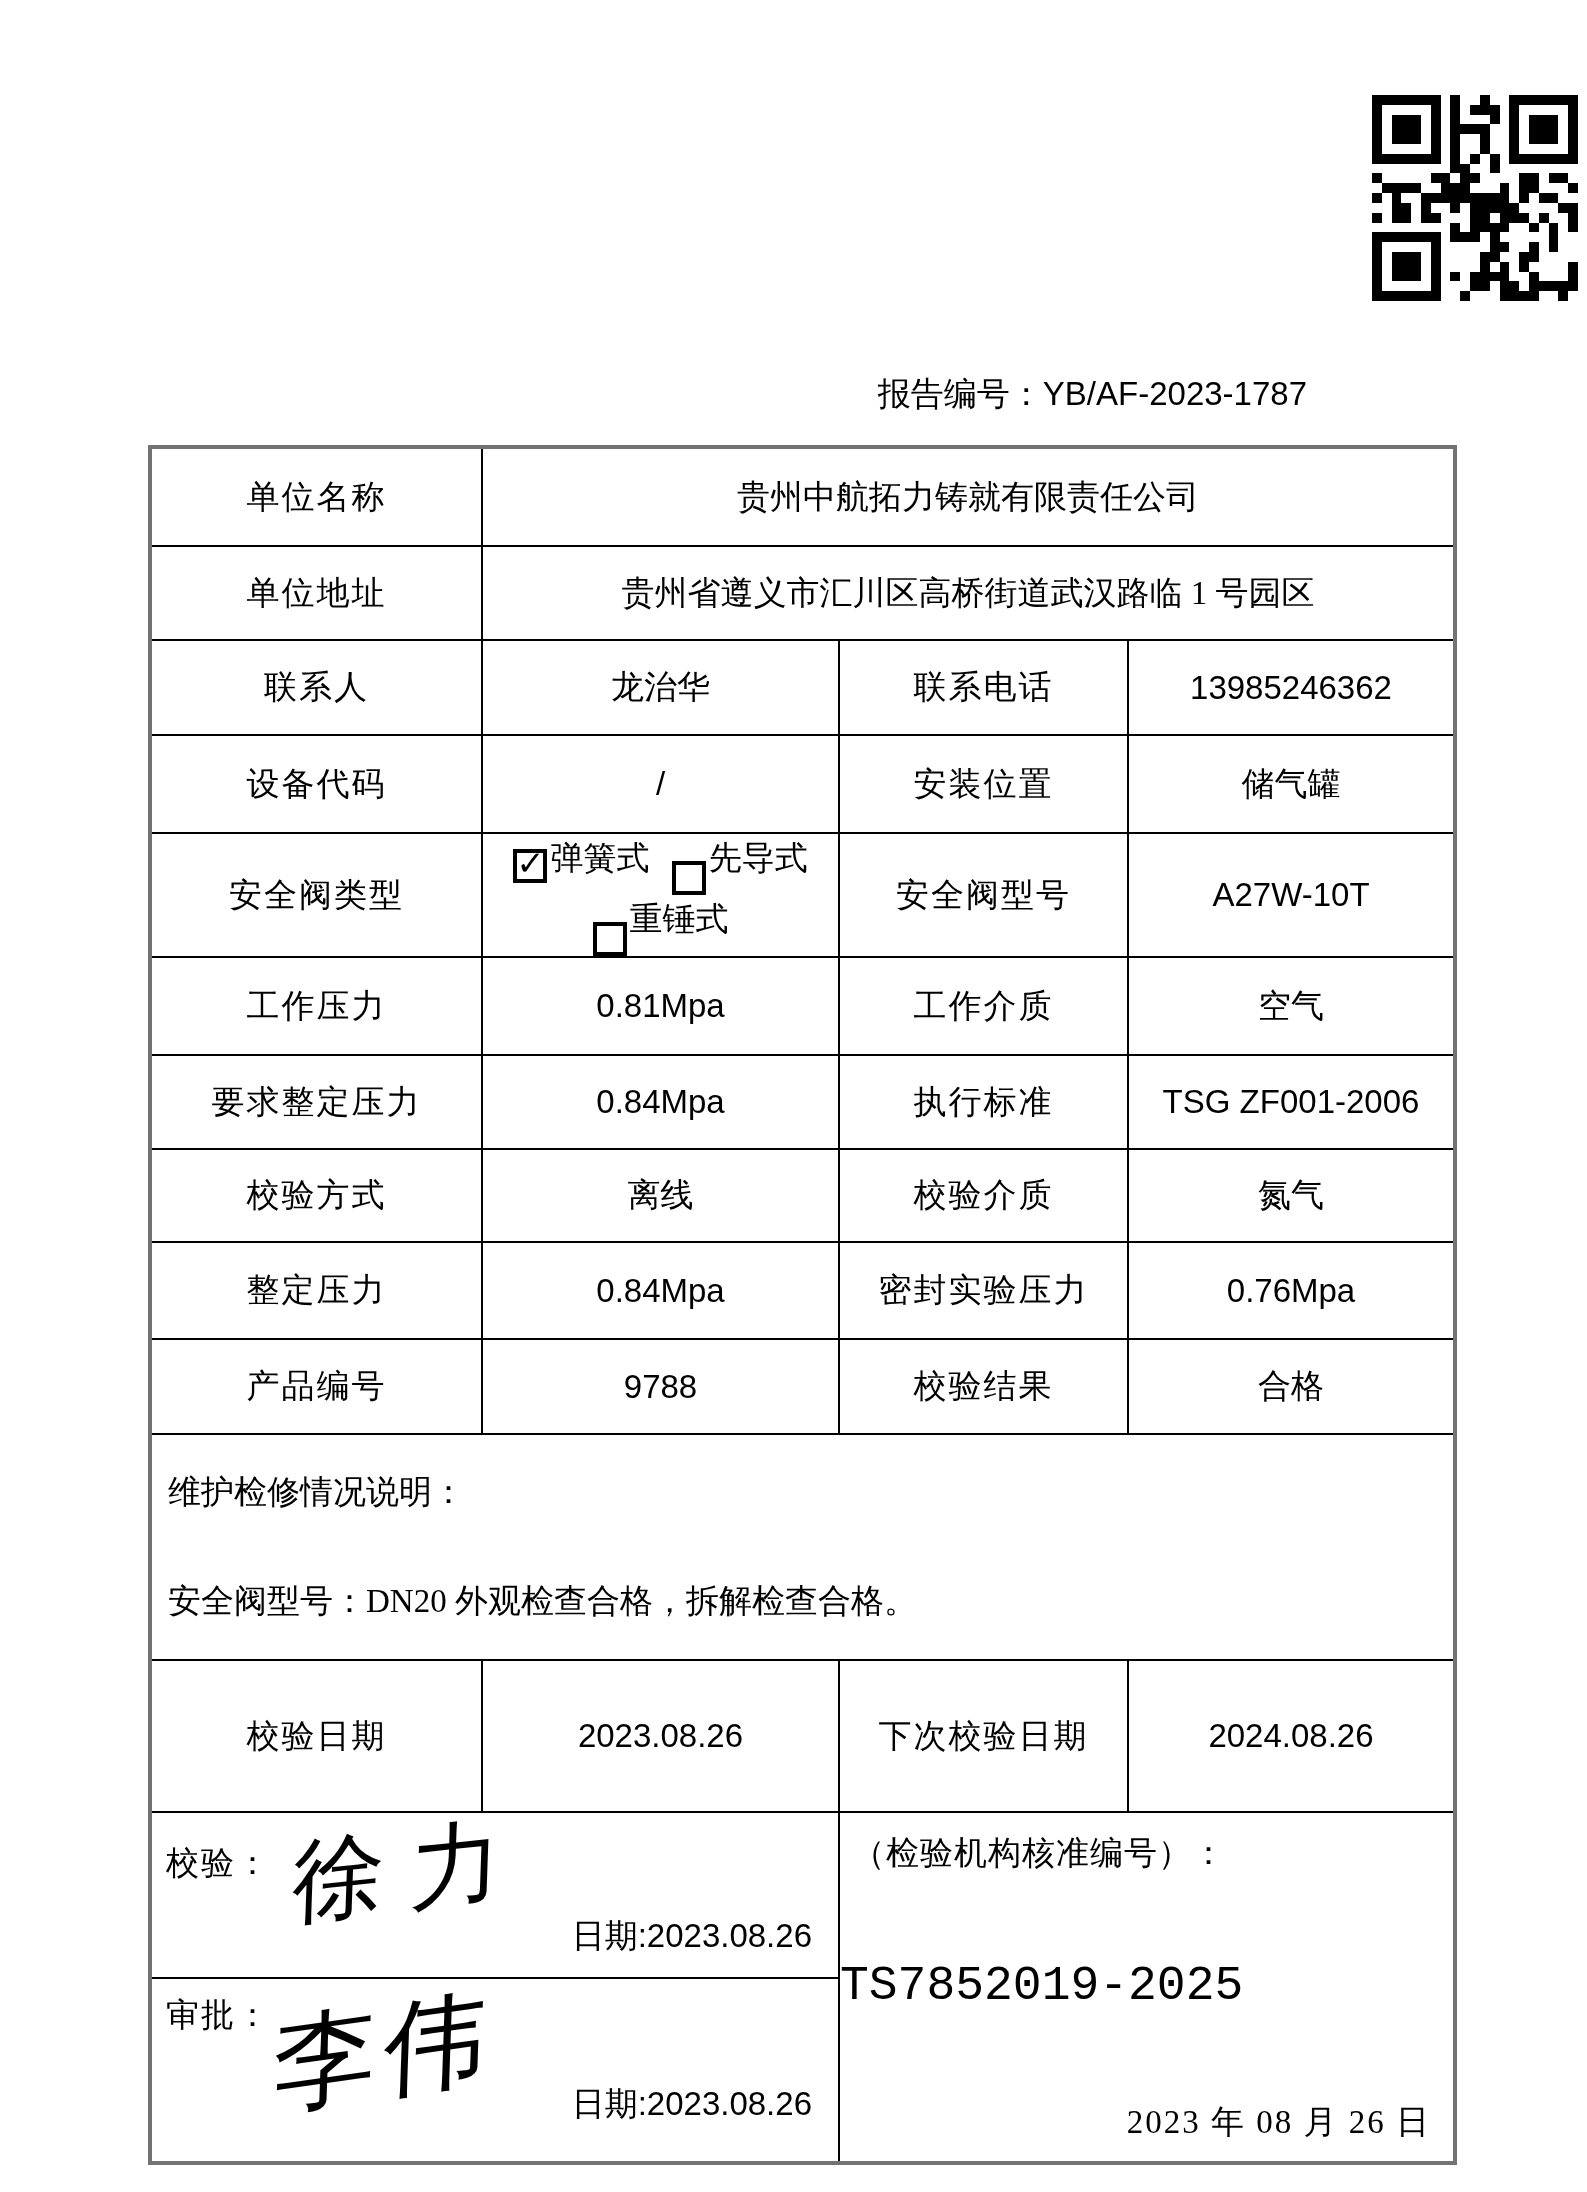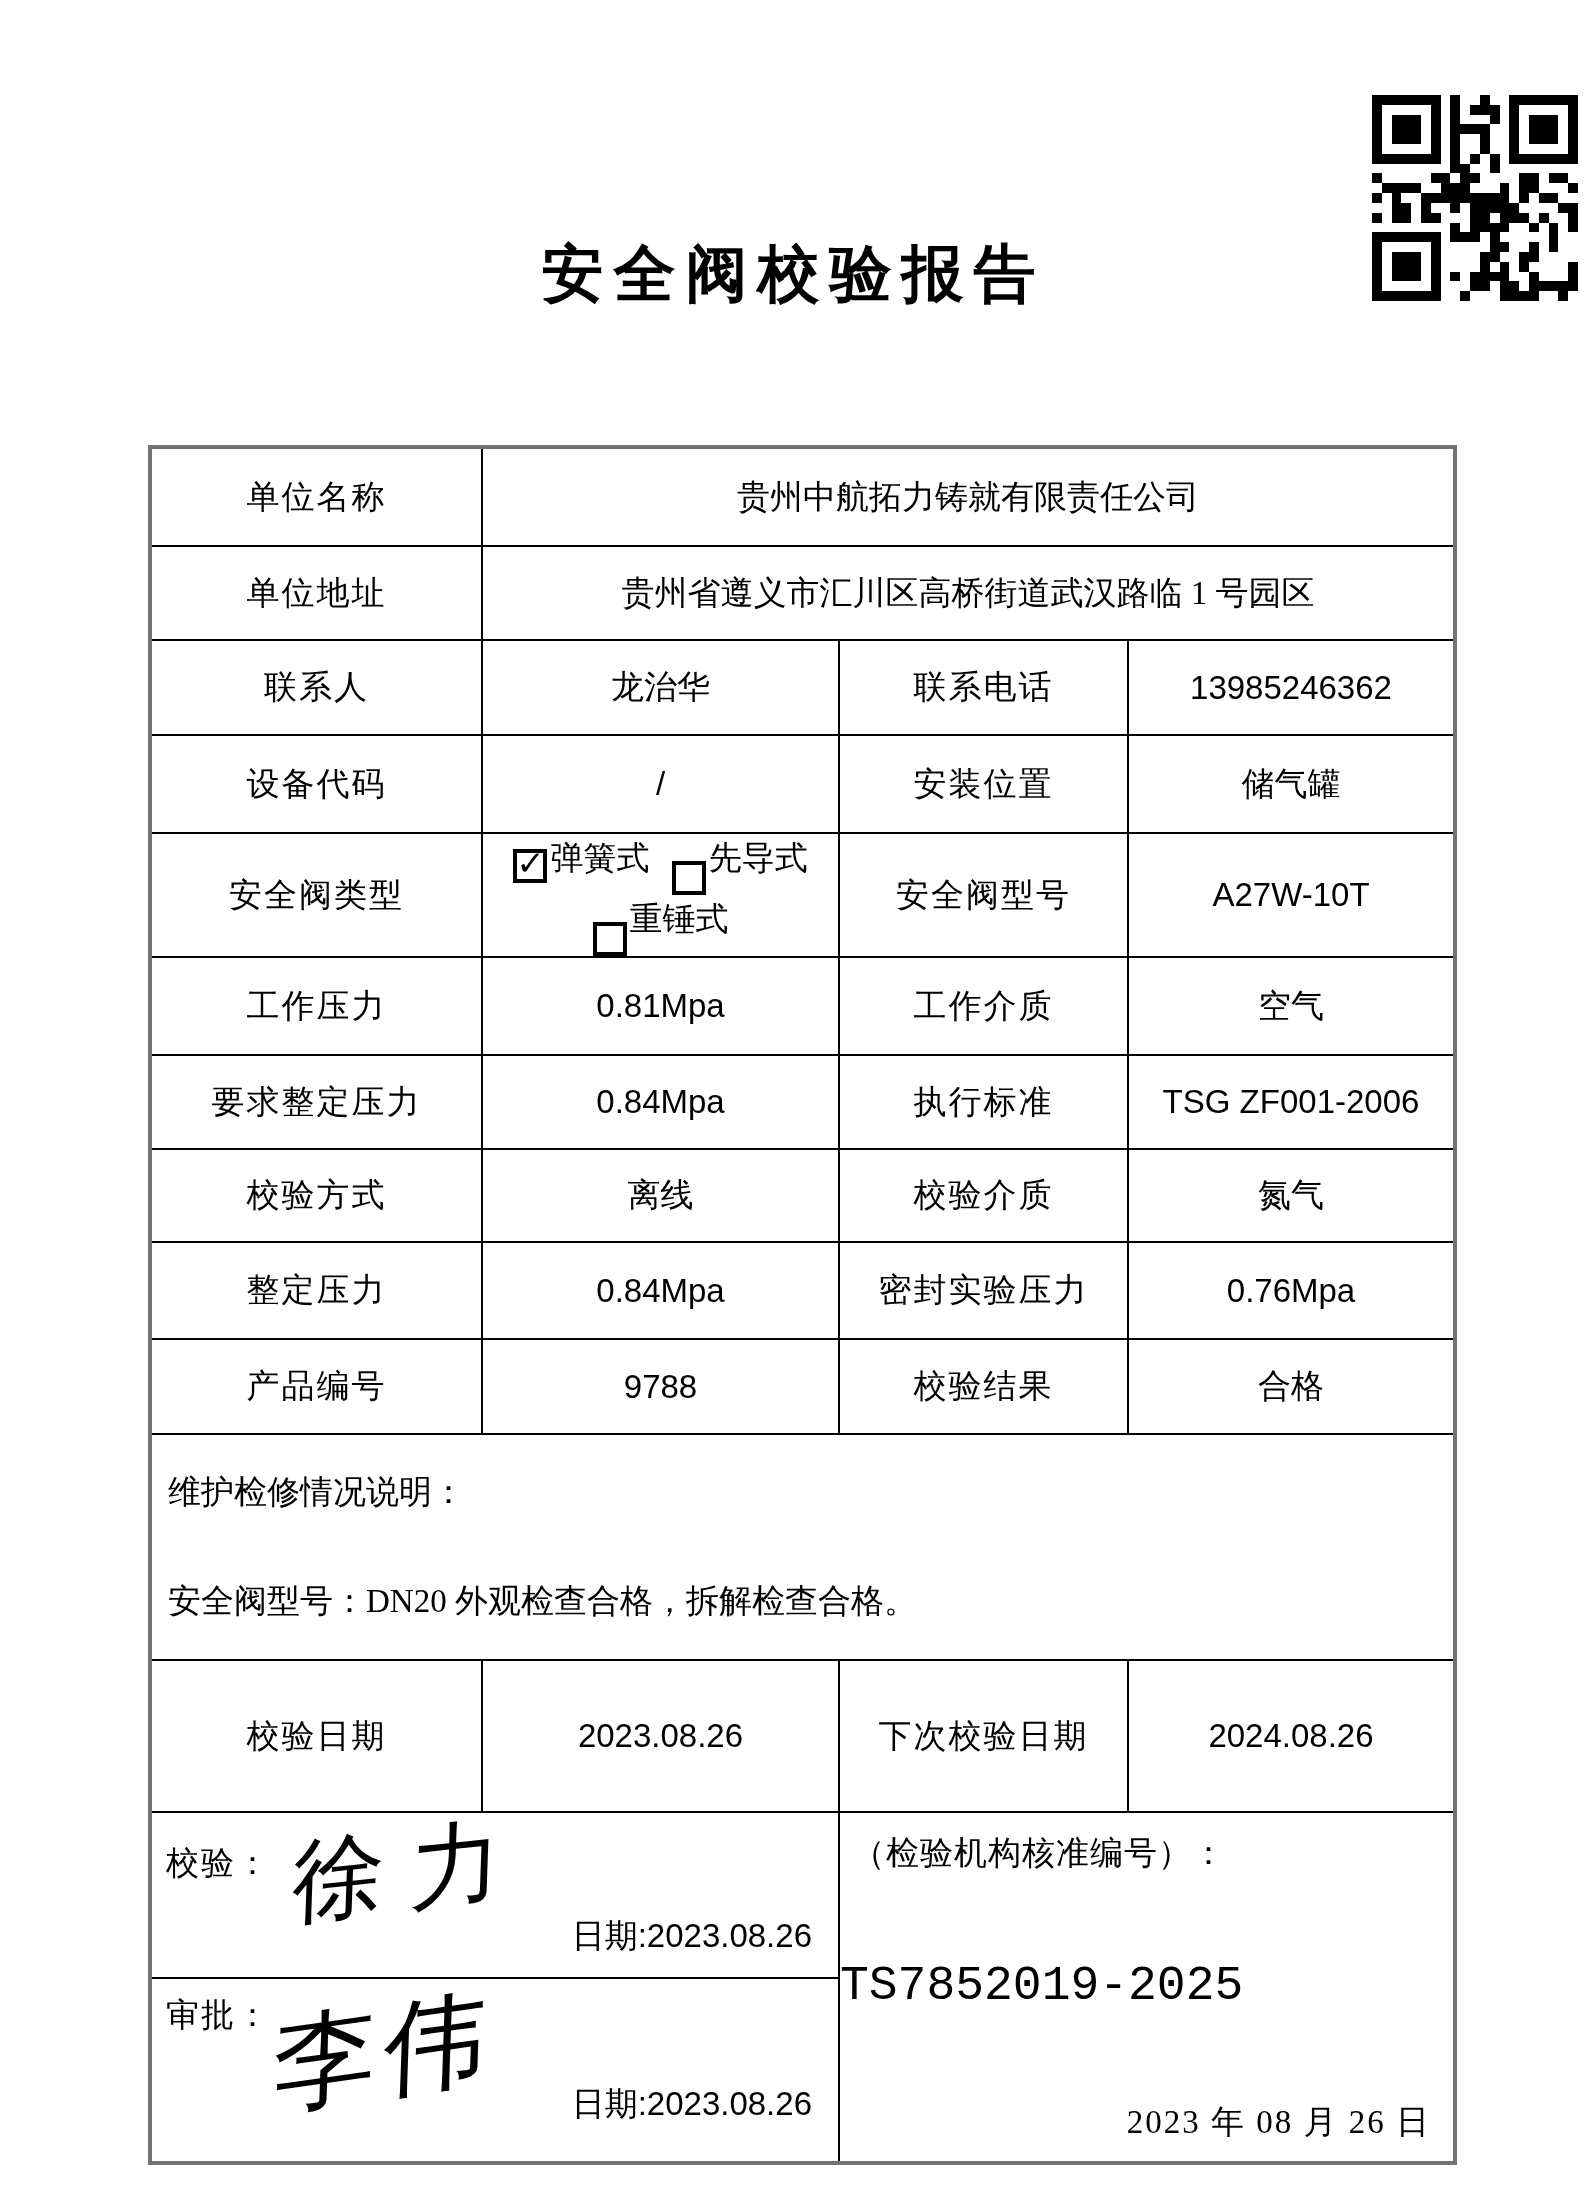--- a/index.html
+++ b/index.html
@@ -285,22 +285,24 @@
         <rect x="5" y="20" width="1" height="1"></rect>
         <rect x="6" y="20" width="1" height="1"></rect>
         <rect x="9" y="20" width="1" height="1"></rect>
         <rect x="13" y="20" width="1" height="1"></rect>
         <rect x="14" y="20" width="1" height="1"></rect>
         <rect x="15" y="20" width="1" height="1"></rect>
         <rect x="16" y="20" width="1" height="1"></rect>
         <rect x="19" y="20" width="1" height="1"></rect>
       </svg></div>
 
-  <div class="title">安全阀校验报告</div>
-
+
+  <div class="report-no">
+    <span>报告编号：</span><span class="num">YB/AF-2023-1787</span>
+  </div>
 
   <table class="report">
     <colgroup>
         <col style="width:332px">
         <col style="width:357px">
         <col style="width:289px">
         <col style="width:327px">
       </colgroup>
 
     <tbody>

